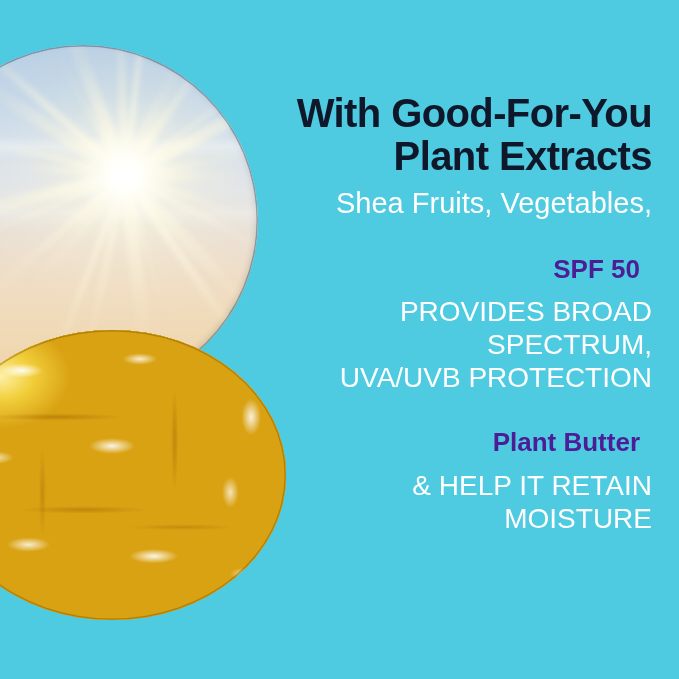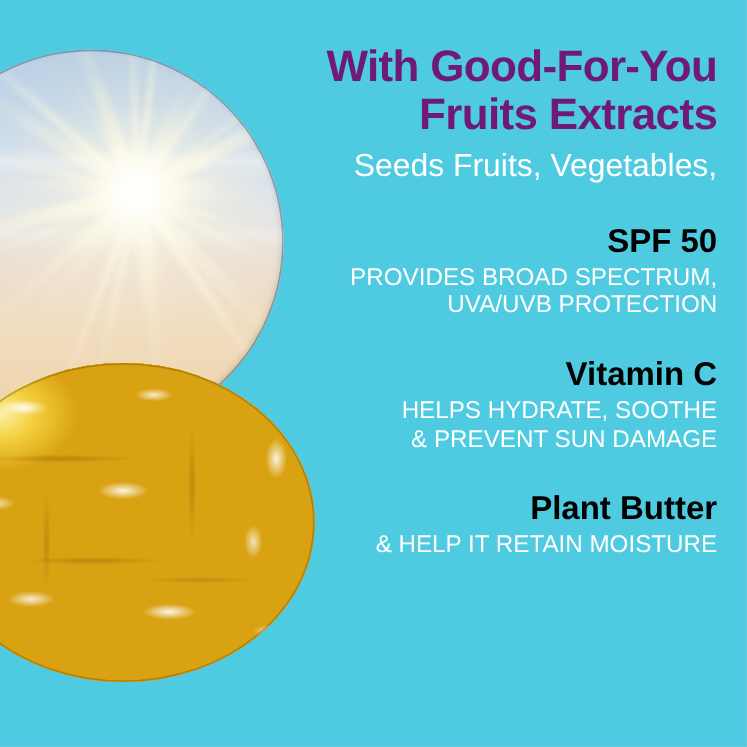--- a/index.html
+++ b/index.html
@@ -170,49 +170,49 @@
     right: 27px;
     top: 0;
     width: 392px;
     height: 679px;
     text-align: right;
     color: #ffffff;
   }
 
   #headline {
     margin: 0;
-    padding-top: 40px;
+    padding-top: 92px;
     font-size: 40px;
     font-weight: 700;
     line-height: 1.07;
     letter-spacing: -0.6px;
-    color: #701a75;
+    color: #0f172a;
   }
   #headline .line { display: block; }
 
   #subhead {
     margin: 9px 0 0 0;
     font-size: 29px;
     font-weight: 400;
     line-height: 1.17;
     color: #ffffff;
   }
   #subhead .line { display: block; }
 
   .feature { margin-top: 34px; }
   .feature-title {
-    margin: 0;
-    font-size: 30px;
+    margin: 12px;
+    font-size: 26px;
     font-weight: 700;
     line-height: 1.1;
-    color: #000000;
+    color: #4c1d95;
   }
   .feature-desc {
     margin: 3px 0 0 0;
-    font-size: 22px;
+    font-size: 28px;
     font-weight: 400;
     line-height: 1.18;
     color: #ffffff;
     text-transform: uppercase;
   }
   .feature-desc .line { display: block; }
 </style>
 </head>
 <body>
 
@@ -256,42 +256,35 @@
     <div id="capsule-bg"></div>
     <div id="capsule-seams"></div>
     <div id="capsule-gloss"></div>
     <div id="capsule-rim"></div>
   </div>
 
   <div id="content">
 
     <h1 id="headline">
       <span class="line">With Good-For-You</span>
-      <span class="line">Fruits Extracts</span>
+      <span class="line">Plant Extracts</span>
     </h1>
 
     <p id="subhead">
-      <span class="line">Seeds Fruits, Vegetables,</span>
+      <span class="line">Shea Fruits, Vegetables,</span>
     </p>
 
     <div class="feature">
       <h2 class="feature-title">SPF 50</h2>
       <p class="feature-desc">
         <span class="line">PROVIDES BROAD SPECTRUM,</span>
         <span class="line">UVA/UVB PROTECTION</span>
       </p>
     </div>
 
-    <div class="feature">
-      <h2 class="feature-title">Vitamin C</h2>
-      <p class="feature-desc">
-        <span class="line">HELPS HYDRATE, SOOTHE</span>
-        <span class="line">&amp; PREVENT SUN DAMAGE</span>
-      </p>
-    </div>
 
     <div class="feature">
       <h2 class="feature-title">Plant Butter</h2>
       <p class="feature-desc">
         <span class="line">&amp; HELP IT RETAIN MOISTURE</span>
       </p>
     </div>
 
   </div>
 </div>

